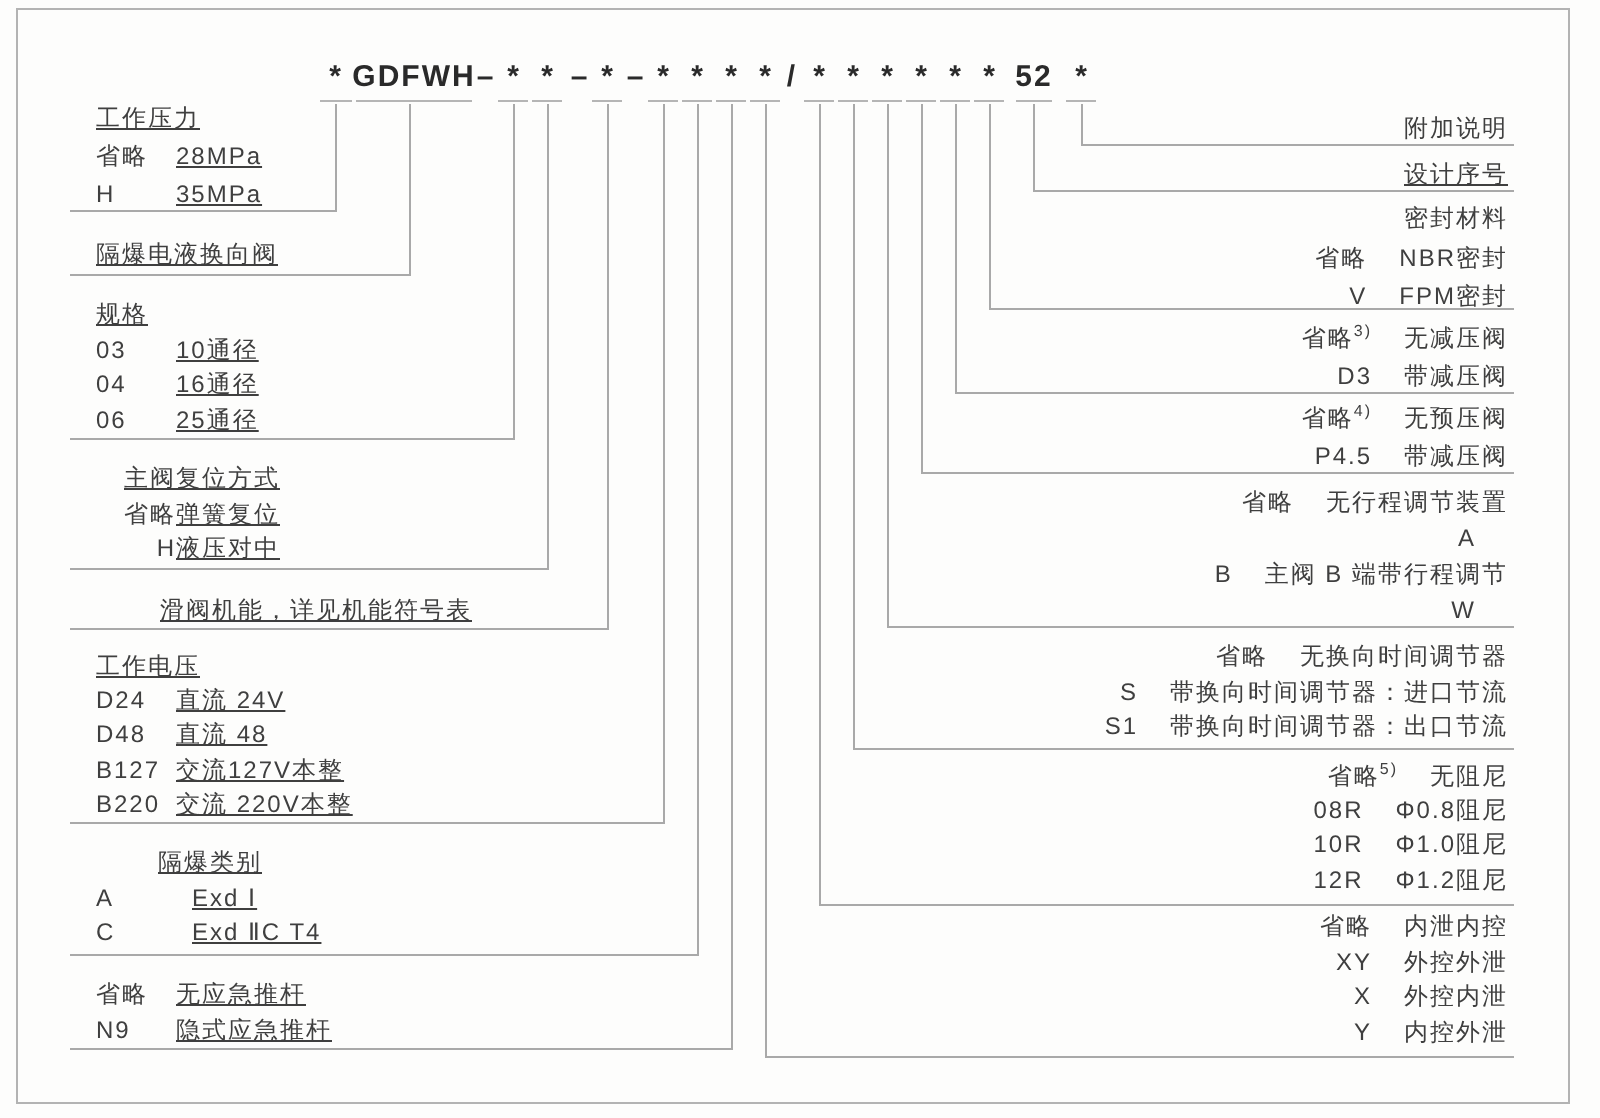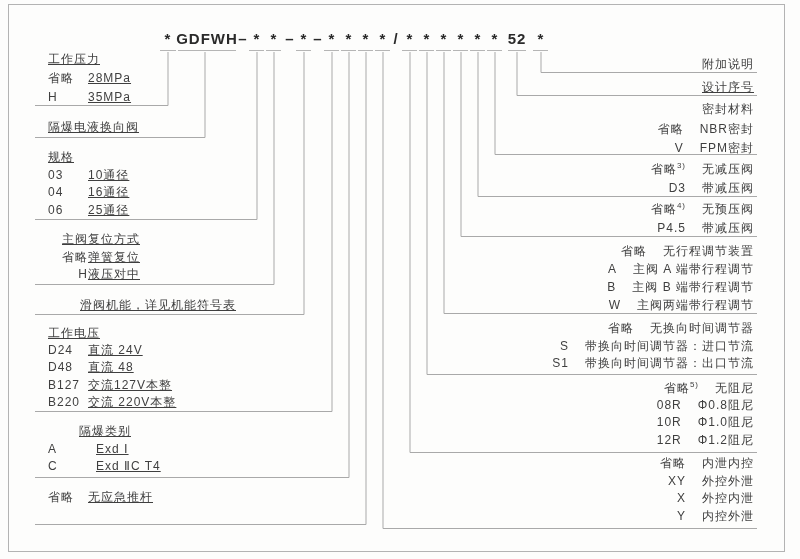--- a/index.html
+++ b/index.html
@@ -120,20 +120,21 @@
         <div class="lrow" style="line-height: 17.2px;"><span class="lcode">B127</span><span>交流127V本整</span></div>
         <div class="lrow" style="line-height: 17.2px;"><span class="lcode">B220</span><span>交流 220V本整</span></div>
       </div>
       <div class="lsec" style="top: 423px;">
         <div class="sec-title" style="line-height: 17.5px; padding-left: 31px;">隔爆类别</div>
         <div class="lrow" style="line-height: 17.5px;"><span class="lcode" style="min-width: 48px;">A</span><span>Exd Ⅰ</span></div>
         <div class="lrow" style="line-height: 17.5px;"><span class="lcode" style="min-width: 48px;">C</span><span>Exd ⅡC T4</span></div>
       </div>
       <div class="lsec" style="top: 489px;">
         <div class="lrow" style="line-height: 17.5px;"><span class="lcode">省略</span><span>无应急推杆</span></div>
+        <div class="lrow" style="line-height: 17.5px;"><span class="lcode">N9</span><span>隐式应急推杆</span></div>
       </div>
     </div>
   <div id="right-layer">
       <div class="rsec" style="top: 55px;">
         <div class="rrow" style="line-height: 18px;">
           <span>附加说明</span>
         </div>
       </div>
       <div class="rsec" style="top: 78px; text-decoration: underline;">
         <div class="rrow" style="line-height: 18px;">
@@ -173,29 +174,27 @@
           <span>带减压阀</span>
         </div>
       </div>
       <div class="rsec" style="top: 242px;">
         <div class="rrow" style="line-height: 18px;">
           <span class="rcode">省略</span>
           <span>无行程调节装置</span>
         </div>
         <div class="rrow" style="line-height: 18px;">
           <span class="rcode">A</span>
-          <span>主阀 A 端带行程调节</span>
         </div>
         <div class="rrow" style="line-height: 18px;">
           <span class="rcode">B</span>
           <span>主阀 B 端带行程调节</span>
         </div>
         <div class="rrow" style="line-height: 18px;">
           <span class="rcode">W</span>
-          <span>主阀两端带行程调节</span>
         </div>
       </div>
       <div class="rsec" style="top: 320px;">
         <div class="rrow" style="line-height: 17.7px;">
           <span class="rcode">省略</span>
           <span>无换向时间调节器</span>
         </div>
         <div class="rrow" style="line-height: 17.7px;">
           <span class="rcode">S</span>
           <span>带换向时间调节器：进口节流</span>

